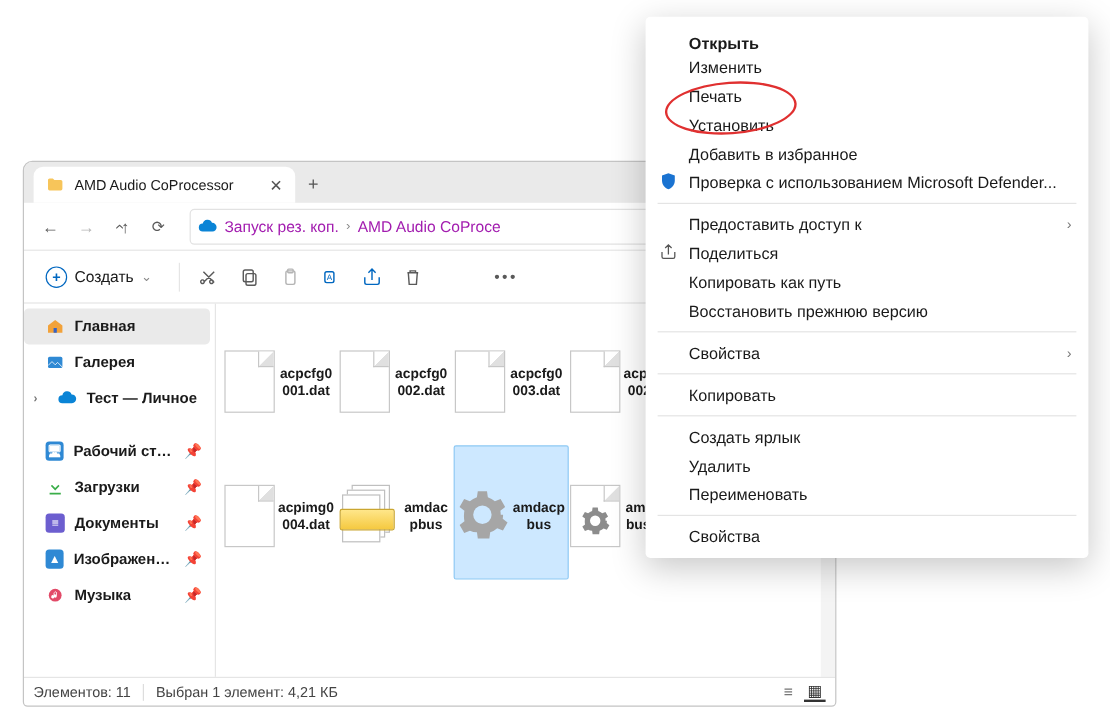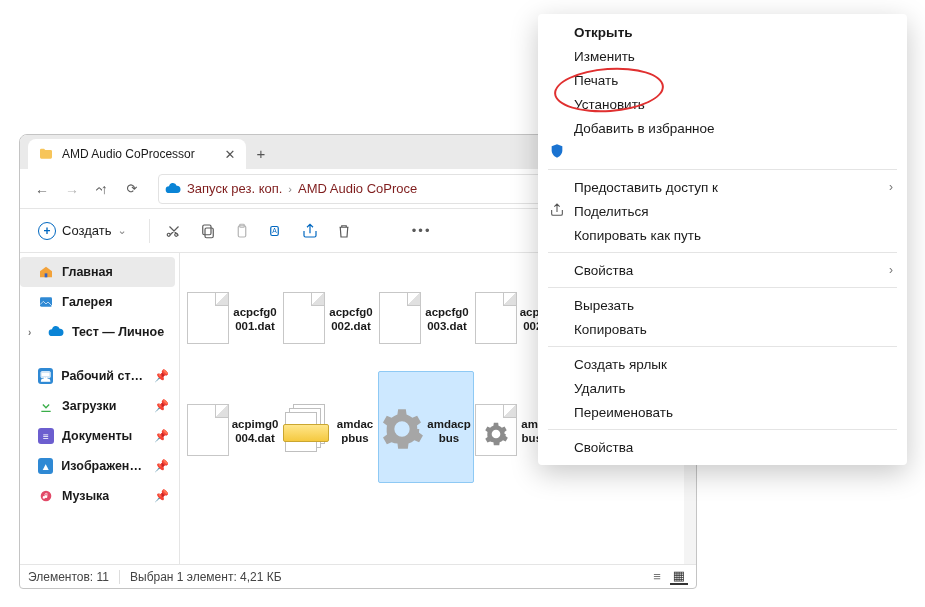--- a/index.html
+++ b/index.html
@@ -16,21 +16,21 @@
   .tab-label { font-size: 12px; white-space: nowrap; overflow: hidden; text-overflow: ellipsis; flex: 1; }
   .tab-x { width: 16px; text-align: center; color: #555; font-size: 13px; }
   .newtab { width: 30px; text-align: center; color: #555; font-size: 15px; line-height: 30px; }
 
   .navbar { height: 40px; display: flex; align-items: center; padding: 0 8px; gap: 2px; border-bottom: 1px solid #e5e5e5; }
   .nav-btn { width: 28px; height: 28px; display: flex; align-items: center; justify-content: center; color: #5a5a5a; font-size: 14px; }
   .nav-btn.disabled { opacity: .45; }
   .chevup { transform: rotate(-90deg); display:inline-block; }
   .refresh { font-size: 13px; }
   .address { flex: 1; height: 30px; border: 1px solid #e2e2e2; border-radius: 4px; margin-left: 10px; display: flex; align-items: center; padding: 0 6px; gap: 6px; overflow: hidden; }
-  .addr-seg { color: #7f1d1d; white-space: nowrap; }
+  .addr-seg { color: #a21caf; white-space: nowrap; }
   .addr-chev { color: #888; font-size: 11px; }
   .cloud-icn { width: 16px; height: 16px; display: flex; align-items: center; justify-content: center; }
 
   .toolbar { height: 44px; display: flex; align-items: center; padding: 0 10px; gap: 14px; border-bottom: 1px solid #e5e5e5; }
   .create-btn { display: flex; align-items: center; gap: 6px; height: 30px; padding: 0 8px; border-radius: 4px; color: #1a1a1a; }
   .plus-circle { width: 18px; height: 18px; border: 1.5px solid #0067c0; border-radius: 50%; color: #0067c0; display: flex; align-items: center; justify-content: center; font-size: 12px; font-weight: 600; line-height: 1;}
   .vline { width: 1px; height: 24px; background: #e5e5e5; }
   .t-icn { width: 20px; height: 20px; display: flex; align-items: center; justify-content: center; color: #5a5a5a; }
   .dots { letter-spacing: 2px; }
   .toolbar-gap { width: 30px; }
@@ -78,21 +78,21 @@
   .status-right .vicn{width:18px;height:16px;display:flex;align-items:center;justify-content:center;font-size:13px;}
   .status-right .vicn:last-child{color:#333; border-bottom:2px solid #333;}
 
   
   .ctx {
     position: absolute; left: 538px; top: 14px; width: 369px;
     background: #fff;  border-radius: 4px; box-shadow: 0 8px 28px rgba(0,0,0,.22); padding: 6px 0;
     font-size: 13.5px;
   }
   .ctx-item { height: 24px; display: flex; align-items: center; padding: 0 14px 0 36px; position: relative;}
-  .ctx-item.bold { font-weight: 600; }
+  .ctx-item.bold { font-weight: 600; align-items: flex-end; }
   .ctx-item .icn { position:absolute; left:10px; width:18px; text-align:center;}
   .ctx-item .sub { margin-left:auto;color:#777;font-size:12px;}
   .ctx-sep { height:1px; background:#e4e4e4; margin: 5px 10px; }
 
   
   .anno { position:absolute; left:554px; top:68px; width:110px; height:44px; border:2px solid #e03030; border-radius:50%; transform: rotate(-4deg); pointer-events:none;}
 
   
   .ico { display:inline-flex; align-items:center; justify-content:center;}
 
@@ -356,45 +356,46 @@
   <div class="ctx-item">
       <span>Установить</span>
     </div>
   <div class="ctx-item">
       <span>Добавить в избранное</span>
     </div>
   <div class="ctx-item">
     <span class="icn"><svg width="16" height="16" viewBox="0 0 24 24">
           <path fill="#1a73d1" d="M12 2 4 5v6c0 5 3.4 9.5 8 11 4.6-1.5 8-6 8-11V5z"></path>
         </svg></span>
+    <span>Проверка с использованием Microsoft Defender...</span>
   </div>
   <div class="ctx-sep"></div>
   <div class="ctx-item">
       <span>Предоставить доступ к</span>
       <span class="sub">›</span>
     </div>
   <div class="ctx-item">
     <span class="icn"><svg width="16" height="16" viewBox="0 0 24 24">
           <path fill="none" stroke="#555" stroke-width="1.6" d="M4 12v6a2 2 0 0 0 2 2h12a2 2 0 0 0 2-2v-6M12 3v12M8 7l4-4 4 4"></path>
         </svg></span>
     <span>Поделиться</span>
   </div>
   <div class="ctx-item">
       <span>Копировать как путь</span>
     </div>
+  <div class="ctx-item">
+      <span>Восстановить прежнюю версию</span>
+    </div>
   <div class="ctx-sep"></div>
   <div class="ctx-item">
       <span>Свойства</span>
       <span class="sub">›</span>
     </div>
   <div class="ctx-sep"></div>
   <div class="ctx-item">
-      <span>Вырезать</span>
-    </div>
-  <div class="ctx-item">
       <span>Копировать</span>
     </div>
   <div class="ctx-sep"></div>
   <div class="ctx-item">
       <span>Создать ярлык</span>
     </div>
   <div class="ctx-item">
       <span>Удалить</span>
     </div>
   <div class="ctx-item">

